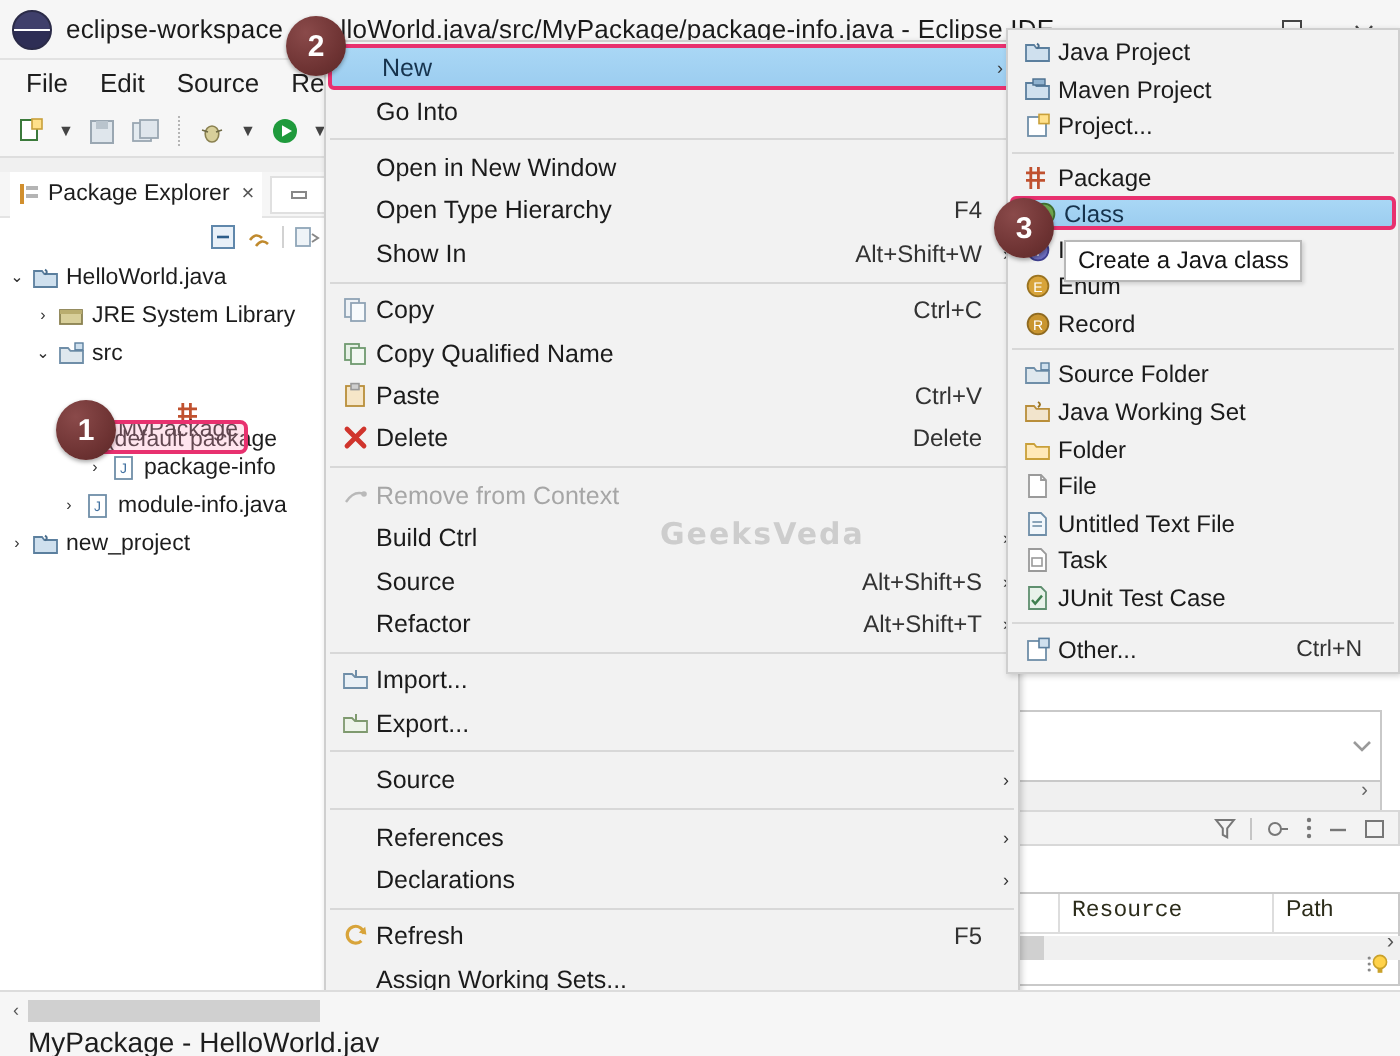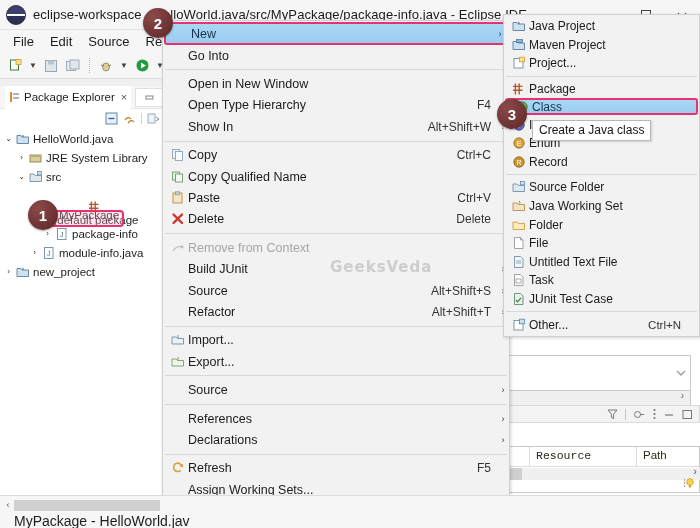--- a/index.html
+++ b/index.html
@@ -482,21 +482,21 @@
           <svg width="14" height="14" viewBox="0 0 14 14">
             <path d="M2 10 q4 -6 9 -4" fill="none" stroke="#b9b9b9" stroke-width="1.2"></path>
             <circle cx="11" cy="6" r="1.4" fill="#b9b9b9"></circle>
           </svg>
         </span>
         <span class="mi-label">Remove from Context</span>
         <span class="mi-arrow"></span>
       </div>
       <div class="mi">
         <span class="mi-icon"></span>
-        <span class="mi-label">Build JUnit</span>
+        <span class="mi-label">Build Ctrl</span>
         <span class="mi-accel"></span>
         <span class="mi-arrow">›</span>
       </div>
       <div class="mi">
         <span class="mi-icon"></span>
         <span class="mi-label">Source</span>
         <span class="mi-accel">Alt+Shift+S</span>
         <span class="mi-arrow">›</span>
       </div>
       <div class="mi">

